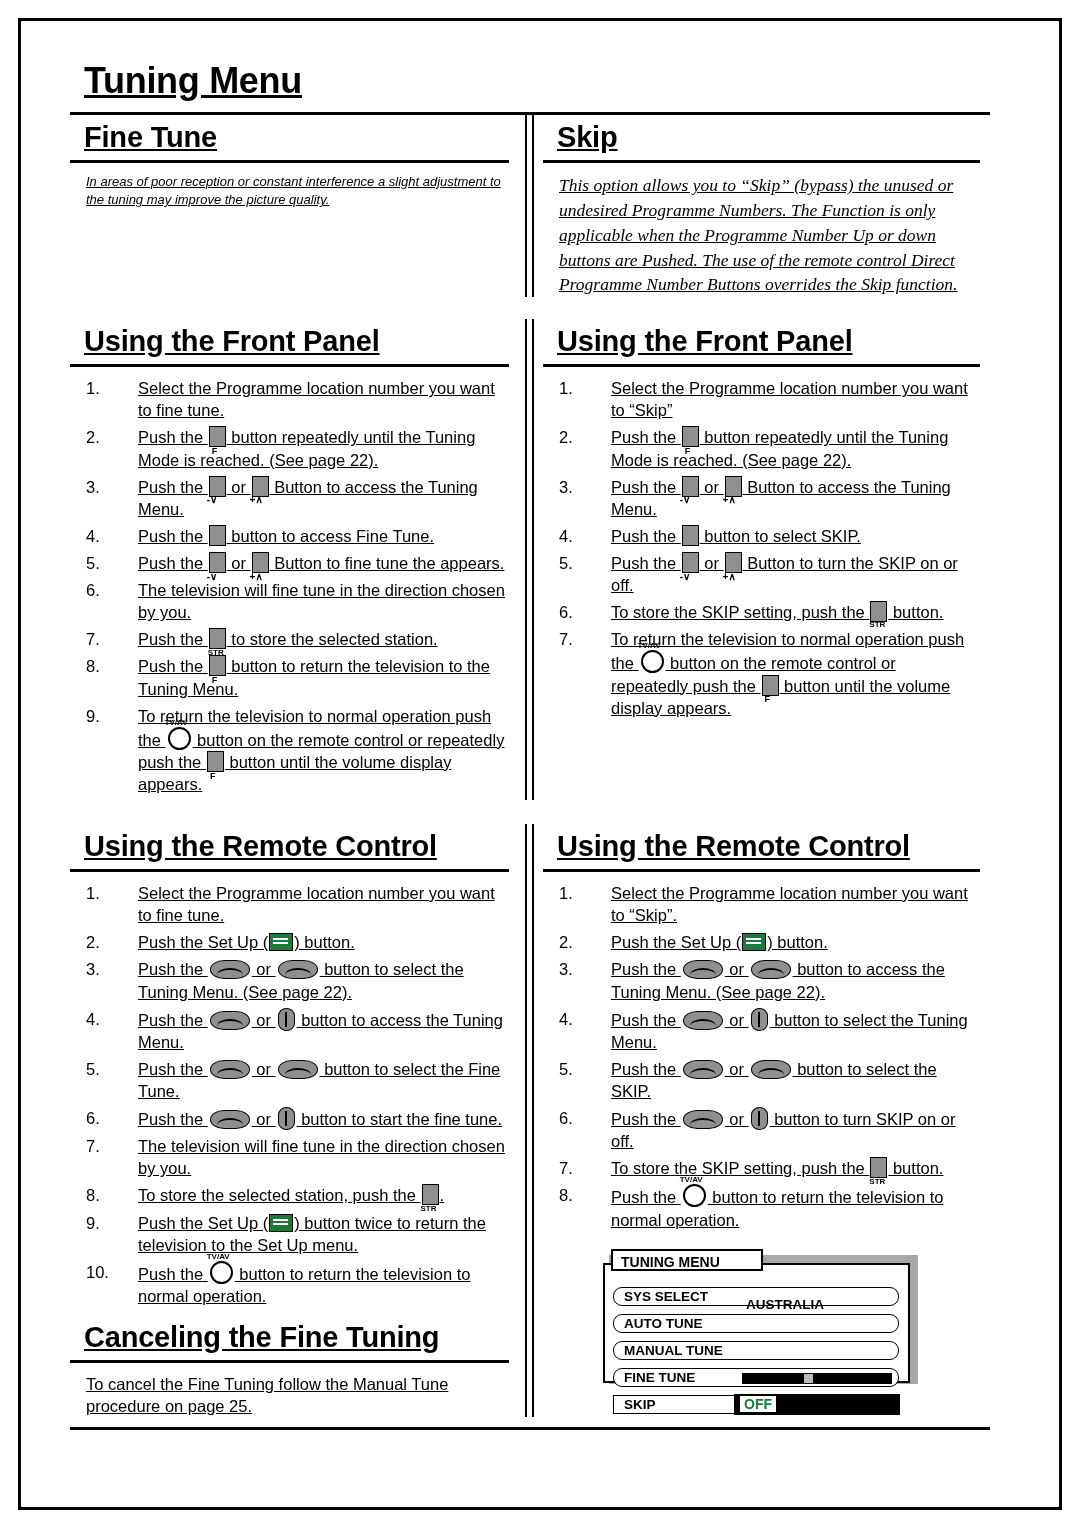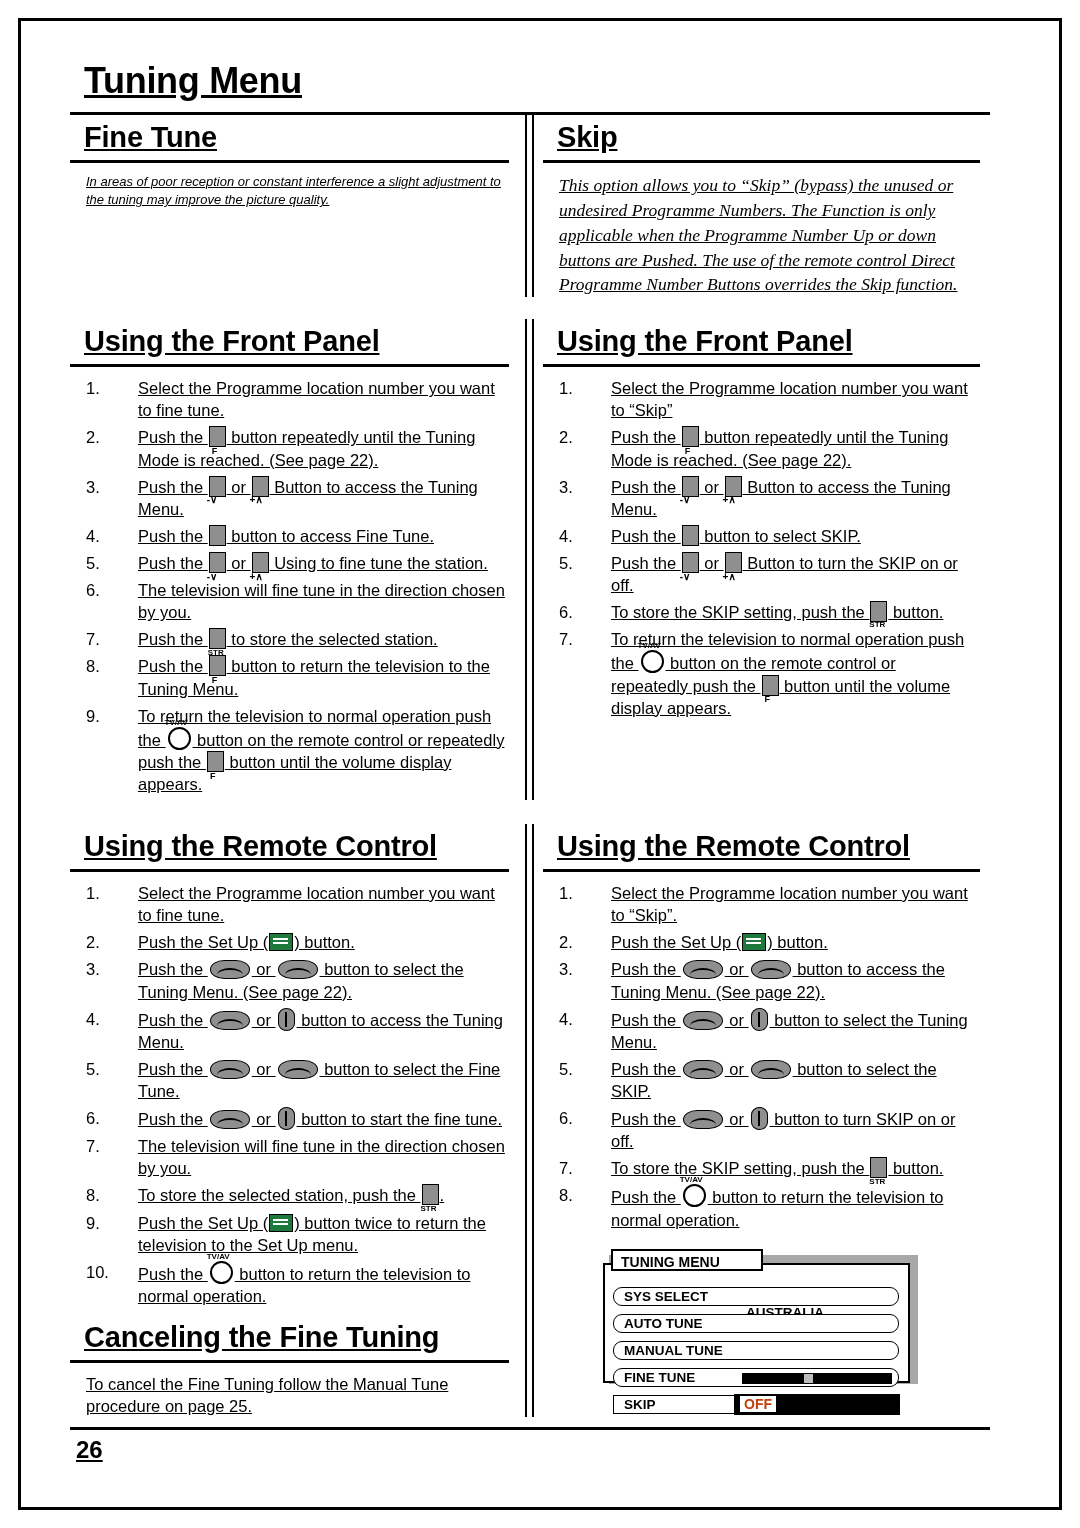--- a/index.html
+++ b/index.html
@@ -291,21 +291,21 @@
     font-weight: bold;
     line-height: 17px;
     padding-left: 10px;
     box-sizing: border-box;
     background: #fff;
     margin-top: 8px;
   }
   .osd-row .val {
     position: absolute;
     left: 132px;
-    top: 16px;
+    top: 8px;
   }
   .osd-bar {
     position: absolute;
     left: 128px; top: 4px;
     width: 150px; height: 11px;
     background: #000;
   }
   .osd-bar .marker {
     position: absolute;
     left: 62px; top: 1px;
@@ -323,21 +323,21 @@
     background: #000;
     color: #fff;
     font-size: 14px;
     font-weight: bold;
     line-height: 21px;
     padding-left: 6px;
     box-sizing: border-box;
   }
   .osd-row.skip .off span {
     background: #fff;
-    color: #c2410c;
+    color: #15803d;
     padding: 0 4px;
   }
 
   .bottom-rule {
     height: 3px;
     background: #000;
     margin-top: 10px;
   }
   .page-number {
     font-size: 24px;
@@ -386,21 +386,21 @@
       <div class="vdivider"></div>
 
       <div class="col col-left">
         <h2 class="sec">Using the Front Panel</h2>
         <div class="sec-rule"></div>
         <ol class="steps">
           <li><span class="num">1.</span><span>Select the Programme location number you want to fine tune.</span></li>
           <li><span class="num">2.</span><span>Push the </span><span class="btn btn-f"></span><span> button repeatedly until the Tuning Mode is reached. (See page 22).</span></li>
           <li><span class="num">3.</span><span>Push the </span><span class="btn btn-minus"></span> or <span class="btn btn-plus"></span><span> Button to access the Tuning Menu.</span></li>
           <li><span class="num">4.</span><span>Push the </span><span class="btn btn-plain"></span><span> button to access Fine Tune.</span></li>
-          <li><span class="num">5.</span><span>Push the </span><span class="btn btn-minus"></span> or <span class="btn btn-plus"></span><span> Using to fine tune the station.</span></li>
+          <li><span class="num">5.</span><span>Push the </span><span class="btn btn-minus"></span> or <span class="btn btn-plus"></span><span> Button to fine tune the appears.</span></li>
           <li><span class="num">6.</span><span>The television will fine tune in the direction chosen by you.</span></li>
           <li><span class="num">7.</span><span>Push the </span><span class="btn btn-str"></span><span> to store the selected station.</span></li>
           <li><span class="num">8.</span><span>Push the </span><span class="btn btn-f"></span><span> button to return the television to the Tuning Menu.</span></li>
           <li><span class="num">9.</span><span>To return the television to normal operation push the </span><span class="btn btn-tvav"></span><span> button on the remote control or repeatedly push the </span><span class="btn btn-f"></span><span> button until the volume display appears.</span></li>
         </ol>
       </div>
 
       <div class="col col-right">
         <h2 class="sec">Using the Front Panel</h2>
         <div class="sec-rule"></div>
@@ -482,15 +482,14 @@
             <div class="osd-row skip">
               <span>SKIP</span>
               <span class="off"><span>OFF</span></span>
             </div>
           </div>
         </div>
       </div>
     </div>
 
     <div class="bottom-rule"></div>
-    <div class="page-number">26</div>
   </div>
 </div>
 
 </body></html>

